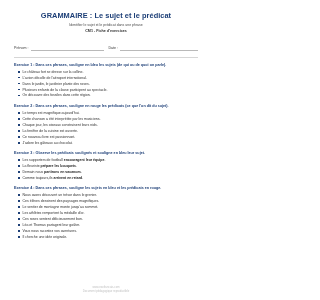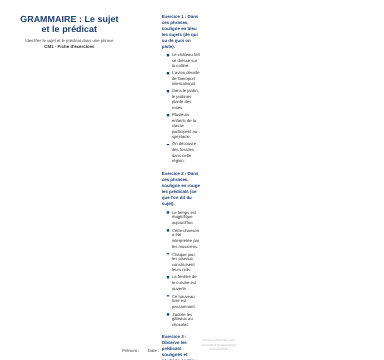--- a/index.html
+++ b/index.html
@@ -14,20 +14,21 @@
     overflow: hidden;
   }
   .page {
     position: relative;
     width: 212px;
     height: 300px;
     background: #ffffff;
     box-sizing: border-box;
     padding: 12px 14px 0 14px;
     display: flex;
+    flex-direction: column;
   }
 
   
   .worksheet-header {
     text-align: center;
     margin-bottom: 4px;
   }
   .doc-title {
     font-size: 7.4px;
     font-weight: bold;

